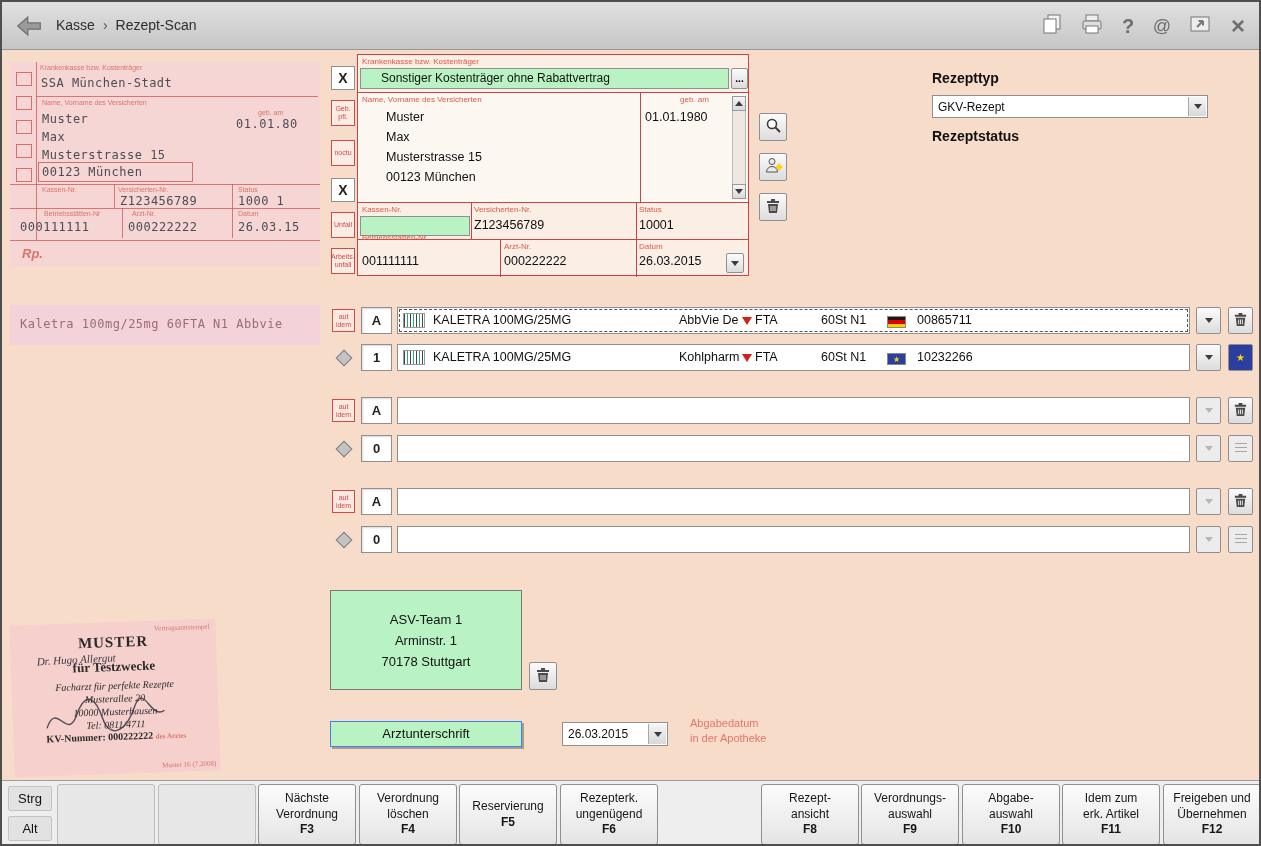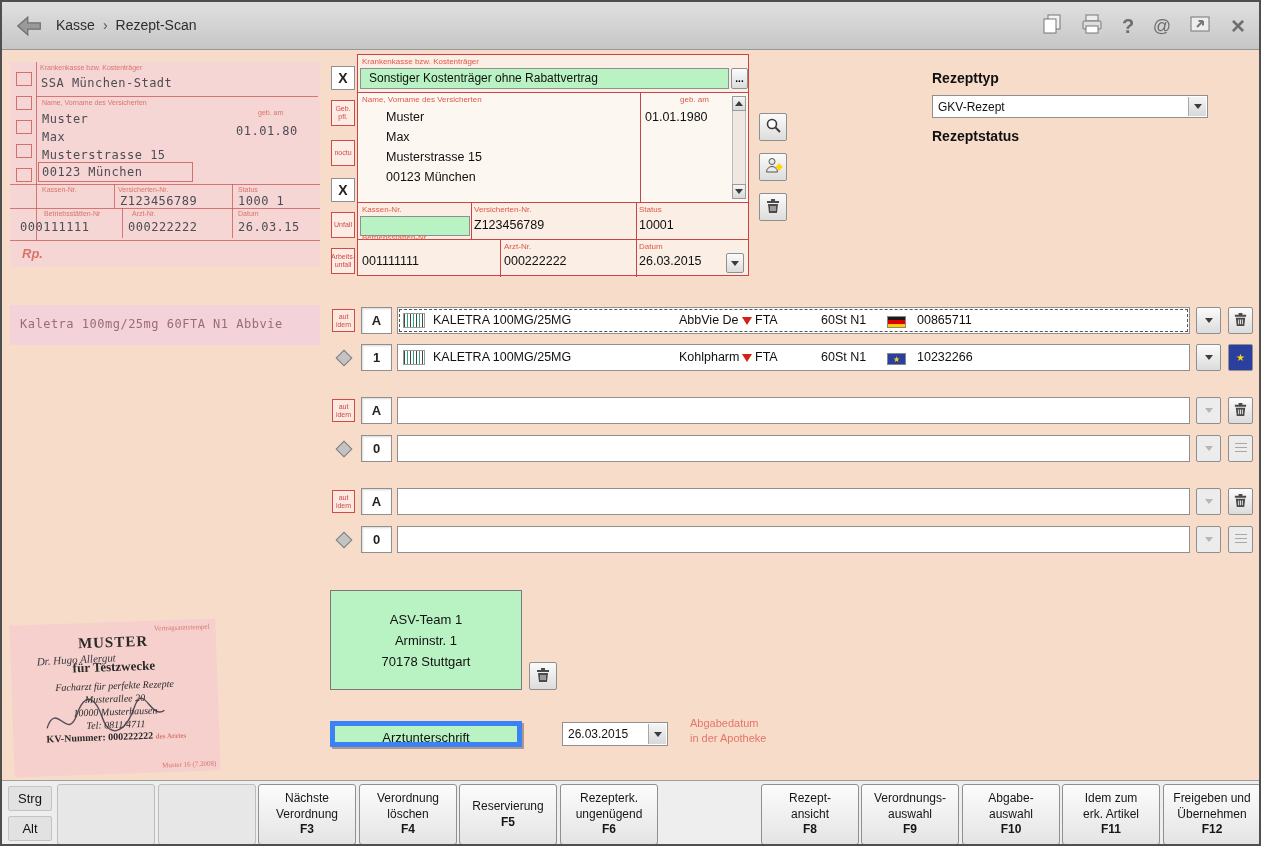--- a/index.html
+++ b/index.html
@@ -22,21 +22,21 @@
   .sline-v{position:absolute;width:1px;background:rgba(201,86,86,.75)}
   .sbox{position:absolute;border:1px solid rgba(201,86,86,.8)}
 
   
   .formbox{position:absolute;left:355px;top:52px;width:392px;height:222px;border:1px solid #c94545;background:#fbeee4}
   .redlbl{position:absolute;font-size:8px;color:#e05848;white-space:nowrap}
   .fval{position:absolute;font-size:12.5px;color:#101010;white-space:nowrap}
   .fline-h{position:absolute;height:1px;background:#c94545;left:0;right:0}
   .fline-v{position:absolute;width:1px;background:#c94545}
   .green{background:#b9f3c3}
-  .ginput{position:absolute;border:1px solid #8f8f8f;font-size:12px;color:#111;line-height:19px;padding-left:8px;white-space:nowrap;overflow:hidden}
+  .ginput{position:absolute;border:1px solid #8f8f8f;font-size:12px;color:#111;line-height:19px;padding-left:20px;white-space:nowrap;overflow:hidden}
   .sideflag{position:absolute;left:329px;width:24px;border:1px solid #cf4a4a;background:#fdece4;color:#cf4a4a;font-size:7px;line-height:1.15;display:flex;flex-direction:column;align-items:center;justify-content:center;text-align:center}
   .sidecheck{position:absolute;left:329px;width:24px;border:1px solid #8f8f8f;background:#fff;color:#222;font-size:14px;font-weight:bold;display:flex;align-items:center;justify-content:center}
 
   
   .mini-btn{position:absolute;width:25px;height:27px;background:linear-gradient(#fbfbfb,#dcdcdc);border:1px solid #8f8f8f;border-radius:2px;display:flex;align-items:center;justify-content:center;padding:0;cursor:pointer}
   .sq-btn{position:absolute;width:28px;height:28px;background:linear-gradient(#fbfbfb,#dcdcdc);border:1px solid #8f8f8f;border-radius:2px;display:flex;align-items:center;justify-content:center;padding:0;cursor:pointer}
   .tri-down{width:0;height:0;border-left:4px solid transparent;border-right:4px solid transparent;border-top:5px solid #3c3c3c}
   .tri-up{width:0;height:0;border-left:4px solid transparent;border-right:4px solid transparent;border-bottom:5px solid #3c3c3c}
   .disabled{background:#ececec}
   .disabled .tri-down{border-top-color:#b5b5b5}
@@ -66,21 +66,21 @@
   .diamond{width:12px;height:12px;background:#c3c3c3;border:1px solid #7d7d7d;transform:rotate(45deg)}
   .sheet-icon{width:12px;height:11px;background:repeating-linear-gradient(#a8a8a8 0 1.5px,transparent 1.5px 4px)}
 
   
   .stamp{position:absolute;left:10px;top:620px;width:206px;height:152px;background:#f5d0cd;transform:rotate(-2deg);font-family:"Liberation Serif",serif;color:#2a2a2a;text-align:center}
   .stamp .it{font-style:italic;font-size:10px;line-height:13px}
   .stamp .tiny{font-size:7px;color:#d8756b}
 
   
   .greenbox{position:absolute;border:1px solid #7a7a7a;background:#b9f3c3;text-align:center;font-size:13px;color:#111}
-  .gbtn{position:absolute;border:5px solid #3b82f6;background:#b9f3c3;text-align:center;font-size:13px;color:#111;box-shadow:2px 2px 0 rgba(90,70,60,.45);line-height:24px;cursor:pointer}
+  .gbtn{position:absolute;border:1px solid #3b82f6;background:#b9f3c3;text-align:center;font-size:13px;color:#111;box-shadow:2px 2px 0 rgba(90,70,60,.45);line-height:24px;cursor:pointer}
 
   
   .sb-btn{position:absolute;width:14px;height:15px;background:linear-gradient(#f5f5f5,#d8d8d8);border:1px solid #9a9a9a;display:flex;align-items:center;justify-content:center}
   .sb-track{position:absolute;width:14px;background:#efe7e0;border:1px solid #bbb}
 
   
   .fbar{position:absolute;left:0;top:778px;width:1261px;height:68px;background:#eeeeee;border-top:1px solid #9e9e9e}
   .modkey{position:absolute;width:44px;height:25px;background:#e2e2e2;border:1px solid #c4c4c4;border-radius:2px;text-align:center;line-height:23px;font-size:13px;color:#111}
   .fkey{position:absolute;top:3px;width:98px;height:61px;background:linear-gradient(#fcfcfc,#e4e4e4);border:1px solid #909090;border-radius:3px;display:flex;flex-direction:column;align-items:center;justify-content:center;font-size:12px;color:#161616;line-height:1.3;cursor:pointer;padding:0}
   .fkey .k{font-weight:bold}
@@ -136,21 +136,21 @@
     <div class="sline-v" style="left:26px;top:0;height:178px"></div>
 
     <div class="scanred" style="left:30px;top:2px">Krankenkasse bzw. Kostenträger</div>
     <div class="scantxt" style="left:31px;top:14px">SSA München-Stadt</div>
     <div class="sline-h" style="left:26px;top:34px;width:282px"></div>
 
     <div class="scanred" style="left:32px;top:37px">Name, Vorname des Versicherten</div>
     <div class="scanred" style="left:248px;top:47px">geb. am</div>
     <div class="scantxt" style="left:32px;top:50px">Muster</div>
     <div class="scantxt" style="left:32px;top:68px">Max</div>
-    <div class="scantxt" style="left:226px;top:62px">01.01.80</div>
+    <div class="scantxt" style="left:226px;top:55px">01.01.80</div>
     <div class="scantxt" style="left:32px;top:86px">Musterstrasse 15</div>
     <div class="sbox" style="left:28px;top:100px;width:155px;height:20px"></div>
     <div class="scantxt" style="left:32px;top:103px">00123 München</div>
 
     <div class="sline-h" style="left:0;top:122px;width:310px"></div>
     <div class="scanred" style="left:32px;top:124px">Kassen-Nr.</div>
     <div class="scanred" style="left:108px;top:124px">Versicherten-Nr.</div>
     <div class="scanred" style="left:228px;top:124px">Status</div>
     <div class="sline-v" style="left:104px;top:122px;height:24px"></div>
     <div class="sline-v" style="left:222px;top:122px;height:24px"></div>

